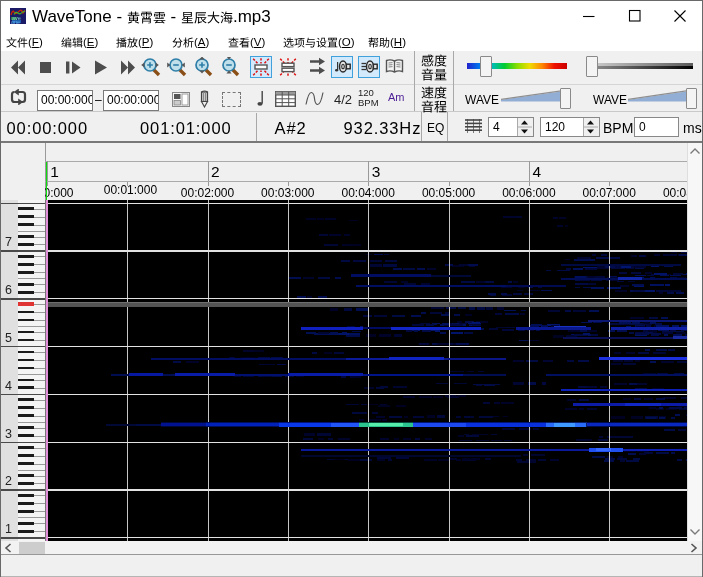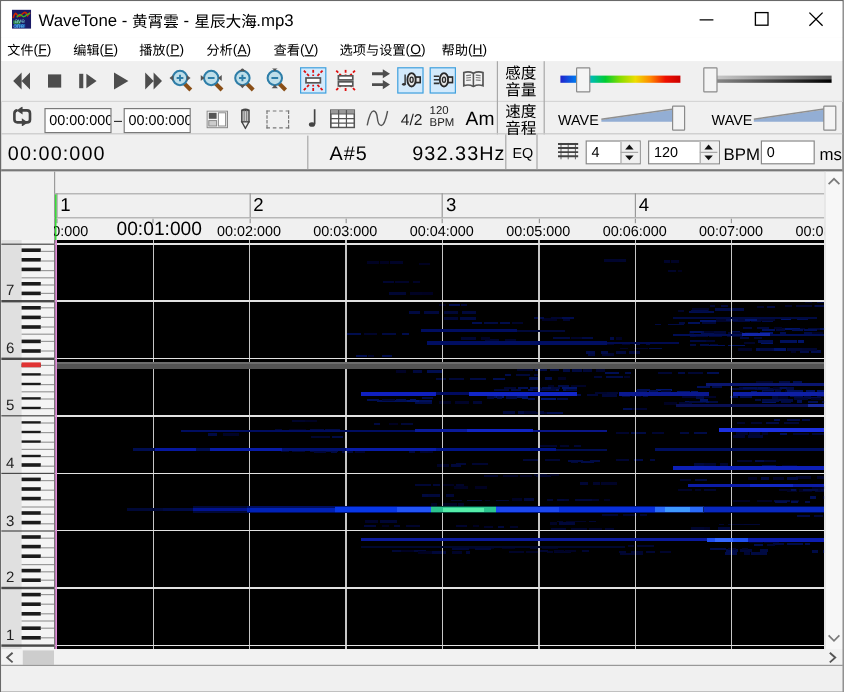--- a/index.html
+++ b/index.html
@@ -15,21 +15,21 @@
 <div class="a" style="left:0;top:0;width:701px;height:30px;background:#fff"></div>
 <svg class="a" style="left:9px;top:7px" width="16" height="16" viewBox="0 0 16 16">
 <rect width="16" height="16" fill="#1a1a66"></rect>
 <rect x="1" y="9" width="6" height="3" fill="#2e7d46"></rect>
 <rect x="2" y="12" width="9" height="3" fill="#1f5fae"></rect>
 <path d="M1 7 Q2.5 1.5 4 4 T7 5 T10 2.5 T13 5 L15 2.5" fill="none" stroke="#cc2200" stroke-width="1.4"></path>
 <path d="M4 6.5 Q6 3 8 5 T12 4.5 L15 3" fill="none" stroke="#3fae2a" stroke-width="1.2"></path>
 <text x="2" y="11.5" font-size="5.5" fill="#7fd0d0" font-family="Liberation Sans">ave</text>
 <text x="1" y="15.5" font-size="5.5" fill="#5fb0ee" font-family="Liberation Sans">one</text>
 </svg>
-<div class="a" style="left:31px;top:8px;height:16px;line-height:16px"><span style="font-size:14px;color:#000">WaveTone - <svg width="13" height="13" viewBox="0 -80 1000 1000" style="vertical-align:-1.8px">
+<div class="a" style="left:31px;top:8px;height:16px;line-height:16px"><span style="font-size:17px;color:#000">WaveTone - <svg width="13" height="13" viewBox="0 -80 1000 1000" style="vertical-align:-1.8px">
           <path d="M592 760C704 800 818 846 887 880L942 830C868 796 747 749 636 713ZM352 713C288 754 161 803 59 829C75 843 98 867 110 883C212 855 339 806 420 757ZM163 354V696H844V354H538V281H948V212H700V116H882V48H700V-40H624V48H379V-40H304V48H127V116H304V212H55V281H461V354ZM379 212V116H624V212ZM236 551H461V640H236ZM538 551H769V640H538ZM236 409H461V497H236ZM538 409H769V497H538Z" fill="#000"></path>
         </svg><svg width="13" height="13" viewBox="0 -80 1000 1000" style="vertical-align:-1.8px">
           <path d="M191 193V237H402V193ZM190 284V329H403V284ZM585 193V237H806V193ZM776 329C737 364 664 410 607 439C619 449 633 463 642 476H534V341H460V476H344L376 441C344 409 281 366 228 337L191 375C240 403 298 444 330 476H165V880H237V737H756V806C756 818 752 822 739 823C725 823 680 824 629 822C638 839 649 862 653 880C719 880 766 880 794 870C822 860 830 843 830 806V476H659C713 447 776 407 817 369ZM756 531V583H237V531ZM237 633H756V687H237ZM585 284V329H806V284ZM76 96V282H144V146H461V311H535V146H851V282H922V96H535V40H868V-13H128V40H461V96Z" fill="#000"></path>
         </svg><svg width="13" height="13" viewBox="0 -80 1000 1000" style="vertical-align:-1.8px">
           <path d="M168 482V541H830V482ZM196 251V303H408V251ZM175 366V418H407V366ZM586 366V418H828V366ZM586 251V303H801V251ZM178 868C212 856 266 854 780 830C800 850 818 869 830 885L898 850C855 797 770 724 697 672H947V612H53V672H302C263 717 220 755 205 767C185 784 167 795 152 797C161 817 173 853 178 868ZM620 693C652 716 687 744 719 772L280 790C322 756 365 715 403 672H665ZM76 131V347H144V190H460V440H533V190H855V347H925V131H533V59H868V-1H131V59H460V131Z" fill="#000"></path>
         </svg> - <svg width="13" height="13" viewBox="0 -80 1000 1000" style="vertical-align:-1.8px">
           <path d="M242 206H758V296H242ZM242 61H758V149H242ZM169 1V356H835V1ZM233 357C193 445 123 532 50 588C68 599 99 621 113 635C148 605 184 566 217 523H462V618H182V679H462V788H65V854H937V788H540V679H832V618H540V523H874V459H540V378H462V459H262C279 433 294 405 307 378Z" fill="#000"></path>
         </svg><svg width="13" height="13" viewBox="0 -80 1000 1000" style="vertical-align:-1.8px">
           <path d="M291 190V260H862V190ZM319 879C339 864 373 852 607 777C605 761 603 730 605 708L394 770V442H513C582 650 711 795 915 861C926 840 948 811 964 796C865 769 783 721 718 657C782 616 856 561 915 509L849 467C806 511 737 568 677 611C638 562 607 505 584 442H948V372H216L217 307V85H923V11H140V307C140 467 131 689 34 846C54 854 88 873 103 886C179 761 205 591 213 442H318V740C318 784 296 807 279 818C292 832 312 862 319 879Z" fill="#000"></path>
         </svg><svg width="13" height="13" viewBox="0 -80 1000 1000" style="vertical-align:-1.8px">
@@ -233,21 +233,21 @@
         <line x1="0.7" y1="11.6" x2="20.3" y2="11.6"></line>
         <line x1="7.2" y1="0.7" x2="7.2" y2="15.3"></line>
         <line x1="13.7" y1="0.7" x2="13.7" y2="15.3"></line>
       </g>
 </svg>
     <svg class="a" style="left:304px;top:90px" width="19" height="15" viewBox="0 0 19 15">
 <path d="M1 13.5 Q3.5 1 6.5 1.5 Q9 2 9.5 7.5 Q10 13 12.5 13.5 Q15.5 14 18 1.5" fill="none" stroke="#555" stroke-width="1.2"></path>
 </svg>
     <div class="a" style="left:333px;top:91px;font-size:13px;color:#222">4/2</div>
     <div class="a" style="left:357px;top:87px;font-size:9.5px;line-height:10px;color:#222">120<br>BPM</div>
-    <div class="a" style="left:387px;top:90px;font-size:16px;color:#000000">Am</div>
+    <div class="a" style="left:387px;top:90px;font-size:11px;color:#4c1d95">Am</div>
     <div class="a" style="left:420px;top:85px;width:32px;font-size:13px;line-height:13.8px;color:#000"><svg width="13" height="13" viewBox="0 -80 1000 1000" style="vertical-align:-1.8px">
         <path d="M68 40C124 92 192 166 223 213L283 168C250 121 181 50 125 1ZM266 317H48V387H194V700C148 716 95 758 42 809L89 872C142 810 194 757 231 757C254 757 285 786 327 811C397 850 482 861 600 861C695 861 869 855 941 850C942 829 954 795 962 776C865 786 717 793 602 793C494 793 408 787 344 750C309 731 286 713 266 703ZM428 272H587V400H428ZM660 272H827V400H660ZM587 -39V64H318V129H587V212H358V460H554C496 545 398 626 306 665C322 679 344 704 355 722C437 679 525 602 587 517V751H660V519C744 580 833 653 880 705L928 655C875 599 773 521 684 460H899V212H660V129H945V64H660V-39Z" fill="#000"></path>
       </svg><svg width="13" height="13" viewBox="0 -80 1000 1000" style="vertical-align:-1.8px">
         <path d="M386 156V243H225V305H386V471H775V305H937V243H775V156H701V243H458V156ZM701 305V411H458V305ZM757 597C713 649 651 690 579 722C508 689 450 647 408 597ZM239 535V597H369L335 611C376 667 431 714 497 753C403 783 298 801 192 810C203 827 217 856 222 874C347 860 469 835 576 793C675 837 792 865 918 880C927 861 946 831 962 815C852 805 749 785 660 754C748 707 821 643 867 557L820 532L807 535ZM473 -27C487 -1 502 31 513 59H126V332C126 481 119 695 37 846C56 852 89 868 104 880C188 722 201 491 201 331V130H948V59H598C586 27 566 -13 548 -45Z" fill="#000"></path>
       </svg><br><svg width="13" height="13" viewBox="0 -80 1000 1000" style="vertical-align:-1.8px">
         <path d="M435 -33C450 -8 464 23 474 51H112V119H897V51H558C548 20 530 -19 509 -48ZM248 141C274 184 297 243 306 286H55V354H946V286H693C718 244 743 189 766 141L685 121C668 169 638 239 613 286H349L385 277C376 235 351 172 319 125ZM267 670H740V779H267ZM267 610V506H740V610ZM193 442V881H267V843H740V879H818V442Z" fill="#000"></path>
       </svg><svg width="13" height="13" viewBox="0 -80 1000 1000" style="vertical-align:-1.8px">
         <path d="M532 67H834V251H532ZM462 2V316H907V2ZM448 591V656H644V787H381V853H963V787H718V656H919V591H718V470H941V404H425V470H644V591ZM361 -26C287 8 155 37 43 56C52 72 62 97 65 113C112 107 162 98 212 88V242H49V312H202C162 427 93 557 28 628C41 646 59 676 67 697C118 635 171 536 212 435V878H286V447C320 489 360 543 377 571L422 512C402 489 315 399 286 374V312H411V242H286V71C333 60 377 47 413 32Z" fill="#000"></path>
       </svg></div>
     <div class="a" style="left:464px;top:92px;font-size:12px;color:#000">WAVE</div>
@@ -257,22 +257,23 @@
     </svg>
     <div class="thumb" style="left:559px;top:87px;width:11px;height:21px"></div>
     <div class="a" style="left:592px;top:92px;font-size:12px;color:#000">WAVE</div>
     <svg class="a" style="left:627px;top:88px" width="60" height="14" viewBox="0 0 60 14">
       <path d="M0 10.8 L60 2.2 V12.5 H0 Z" fill="#93aed4"></path>
       <path d="M0 10.3 L60 1.7" stroke="#8f8f8f" stroke-width="1.3" fill="none"></path>
     </svg>
     <div class="thumb" style="left:685px;top:87px;width:11px;height:21px"></div>
     <div class="a" style="left:0;top:140px;width:701px;height:2px;background:#787878"></div>
     <div class="a" style="left:5.5px;top:118px;font-size:16.5px;letter-spacing:0.9px;color:#000">00:00:000</div>
+    <div class="a" style="left:139px;top:118px;font-size:16.5px;letter-spacing:0.9px;color:#000">001:01:000</div>
     <div class="sep" style="left:255px;top:112px;height:28px"></div>
-    <div class="a" style="left:273.5px;top:118px;font-size:16.5px;letter-spacing:0.9px;color:#000">A#5</div>
+    <div class="a" style="left:273.5px;top:118px;font-size:16.5px;letter-spacing:0.9px;color:#000">A#2</div>
     <div class="a" style="left:342.5px;top:118px;font-size:16.5px;letter-spacing:0.9px;color:#000">932.33Hz</div>
     <div class="sep" style="left:420px;top:111px;height:29px"></div>
     <div class="a" style="left:426px;top:120px;font-size:12px;color:#000">EQ</div>
     <div class="sep" style="left:446px;top:111px;height:29px"></div>
     <svg class="a" style="left:464px;top:118px" width="17" height="14" viewBox="0 0 17 14">
 <g stroke="#444" stroke-width="1.6">
         <line x1="0" y1="1" x2="17" y2="1"></line>
         <line x1="0" y1="4.4" x2="17" y2="4.4"></line>
         <line x1="0" y1="7.8" x2="17" y2="7.8"></line>
         <line x1="0" y1="11.2" x2="17" y2="11.2"></line>
@@ -309,21 +310,21 @@
     <div class="a" style="left:206.5px;top:160px;width:1px;height:20px;background:#999"></div>
     <div class="a" style="left:210.0px;top:162px;font-size:15.5px;color:#000">2</div>
     <div class="a" style="left:367.2px;top:160px;width:1px;height:20px;background:#999"></div>
     <div class="a" style="left:370.7px;top:162px;font-size:15.5px;color:#000">3</div>
     <div class="a" style="left:527.9px;top:160px;width:1px;height:20px;background:#999"></div>
     <div class="a" style="left:531.4px;top:162px;font-size:15.5px;color:#000">4</div>
     <div class="a" style="left:44px;top:181px;width:642px;height:18px;overflow:hidden">
       <div class="a" style="left:1.8px;top:0;width:1px;height:4px;background:#999"></div>
       <div class="a" style="left:-28.2px;top:3.5px;width:60px;text-align:center;font-size:12px;color:#000">00:00:000</div>
       <div class="a" style="left:82.1px;top:0;width:1px;height:4px;background:#999"></div>
-      <div class="a" style="left:52.1px;top:1px;width:60px;text-align:left;font-size:16px;color:#000">00:01:000</div>
+      <div class="a" style="left:52.1px;top:1px;width:60px;text-align:right;font-size:12px;color:#000">00:01:000</div>
       <div class="a" style="left:162.5px;top:0;width:1px;height:4px;background:#999"></div>
       <div class="a" style="left:132.5px;top:3.5px;width:60px;text-align:center;font-size:12px;color:#000">00:02:000</div>
       <div class="a" style="left:242.8px;top:0;width:1px;height:4px;background:#999"></div>
       <div class="a" style="left:212.8px;top:3.5px;width:60px;text-align:center;font-size:12px;color:#000">00:03:000</div>
       <div class="a" style="left:323.2px;top:0;width:1px;height:4px;background:#999"></div>
       <div class="a" style="left:293.2px;top:3.5px;width:60px;text-align:center;font-size:12px;color:#000">00:04:000</div>
       <div class="a" style="left:403.6px;top:0;width:1px;height:4px;background:#999"></div>
       <div class="a" style="left:373.6px;top:3.5px;width:60px;text-align:center;font-size:12px;color:#000">00:05:000</div>
       <div class="a" style="left:483.9px;top:0;width:1px;height:4px;background:#999"></div>
       <div class="a" style="left:453.9px;top:3.5px;width:60px;text-align:center;font-size:12px;color:#000">00:06:000</div>

